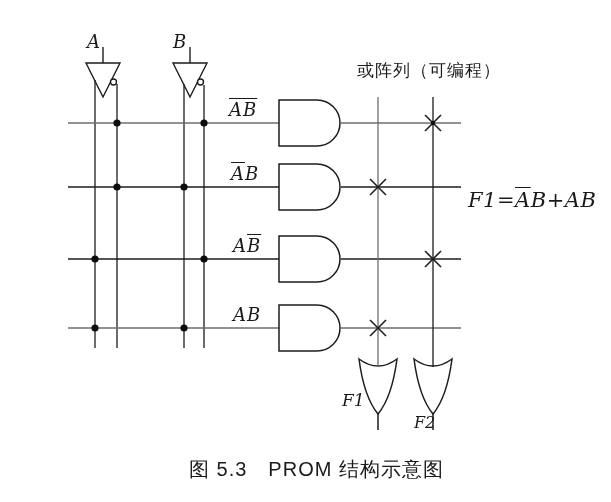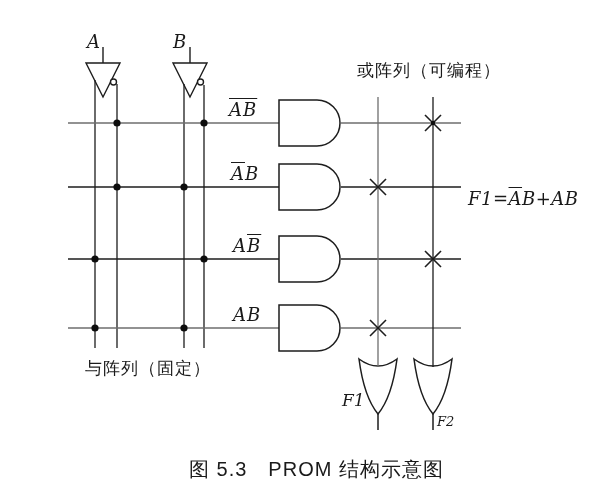--- a/index.html
+++ b/index.html
@@ -4,21 +4,21 @@
 <style>
   html,body{margin:0;padding:0;background:#fff;}
   .stage{position:relative;width:611px;height:502px;background:#fff;overflow:hidden;
          font-family:"Liberation Sans",sans-serif;color:#1a1a1a;}
   .stage svg{position:absolute;left:0;top:0;}
   .lbl{position:absolute;line-height:1;white-space:nowrap;color:#1a1a1a;}
   .ital{font-family:"DejaVu Serif","Liberation Serif",serif;font-style:italic;}
   .cjk{font-family:"Liberation Sans",sans-serif;letter-spacing:1px;}
   .ov{text-decoration:overline;text-decoration-thickness:1.2px;}
   .term{font-size:18px;letter-spacing:1px;}
-  .eq{font-size:18px;letter-spacing:.5px;}
+  .eq{font-size:21px;letter-spacing:.5px;}
   .caption{font-weight:normal;font-size:20px;letter-spacing:1px;}
 </style>
 </head>
 <body>
 
 <div class="stage">
 
   <svg width="611" height="502" viewBox="0 0 611 502">
 
     <g stroke="#1d1d1d" fill="none" stroke-width="1.4">
@@ -106,36 +106,35 @@
         <line x1="370" y1="320" x2="386" y2="336"></line>
           <line x1="370" y1="336" x2="386" y2="320"></line>
       </g>
     </g>
   </svg>
 
   <div class="lbl ital" style="left:87px;top:33px;font-size:18px">A</div>
   <div class="lbl ital" style="left:173px;top:33px;font-size:18px">B</div>
 
   <div class="lbl cjk" style="left:357px;top:62px;font-size:17px">或阵列（可编程）</div>
-  <div class="lbl cjk" style="left:85px;top:360px;font-size:17px">与阵列（固定）</div>
 
   <div class="lbl ital term" style="left:229px;top:101px">
     <span class="ov">A</span><span class="ov">B</span>
   </div>
   <div class="lbl ital term" style="left:231px;top:165px">
     <span class="ov">A</span><span>B</span>
   </div>
   <div class="lbl ital term" style="left:233px;top:237px">
     <span>A</span><span class="ov">B</span>
   </div>
   <div class="lbl ital term" style="left:233px;top:306px">
     <span>A</span><span>B</span>
   </div>
 
   <div class="lbl ital eq" style="left:468px;top:190px">
     <span>F1=</span><span class="ov">A</span><span>B+AB</span>
   </div>
 
   <div class="lbl ital" style="left:342px;top:392px;font-size:17px">F1</div>
-  <div class="lbl ital" style="left:437px;top:415px;font-size:13px">F2</div>
+  <div class="lbl ital" style="left:414px;top:415px;font-size:16px">F2</div>
 
   <div class="lbl cjk caption" style="left:189px;top:459px">图 5.3　PROM 结构示意图</div>
 </div>
 
 </body></html>

